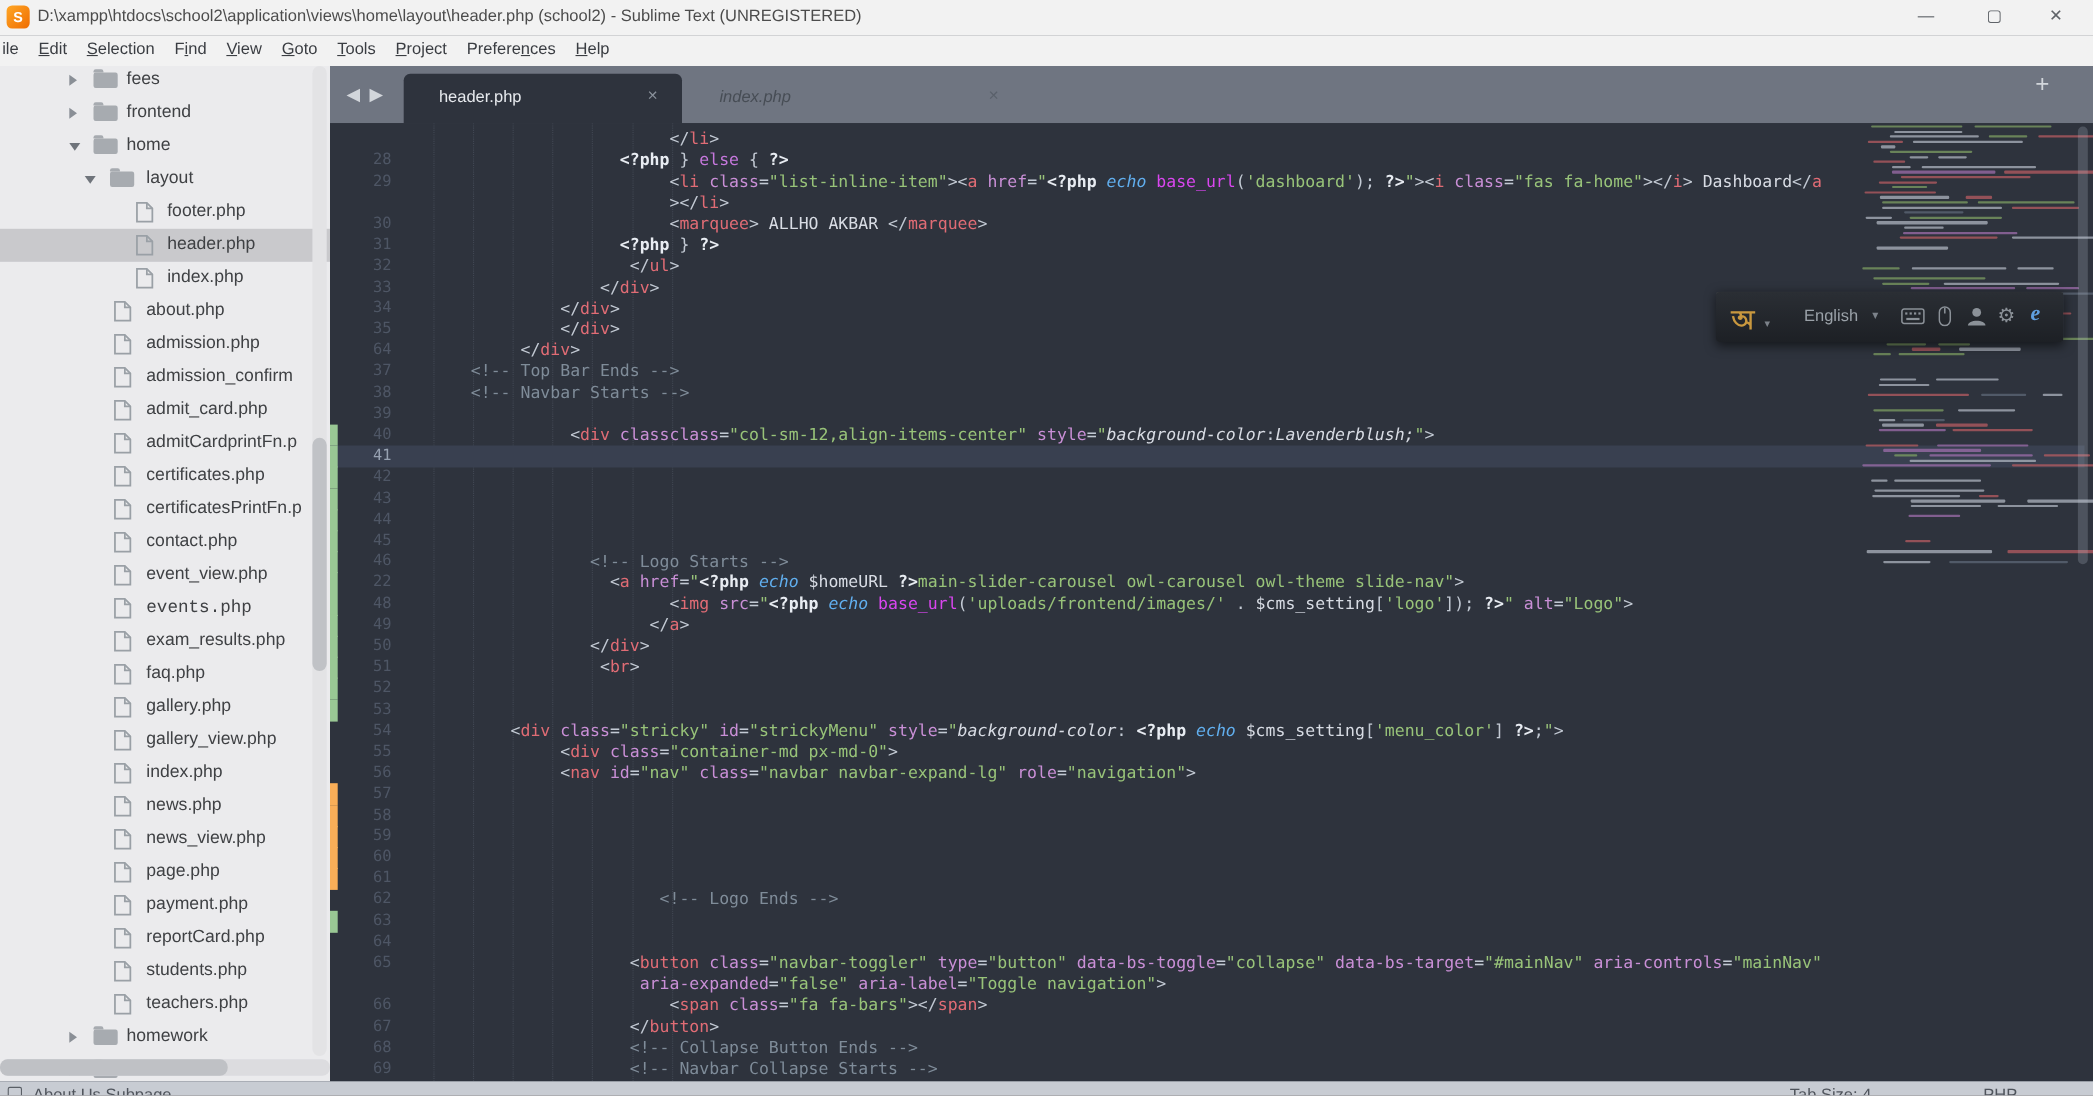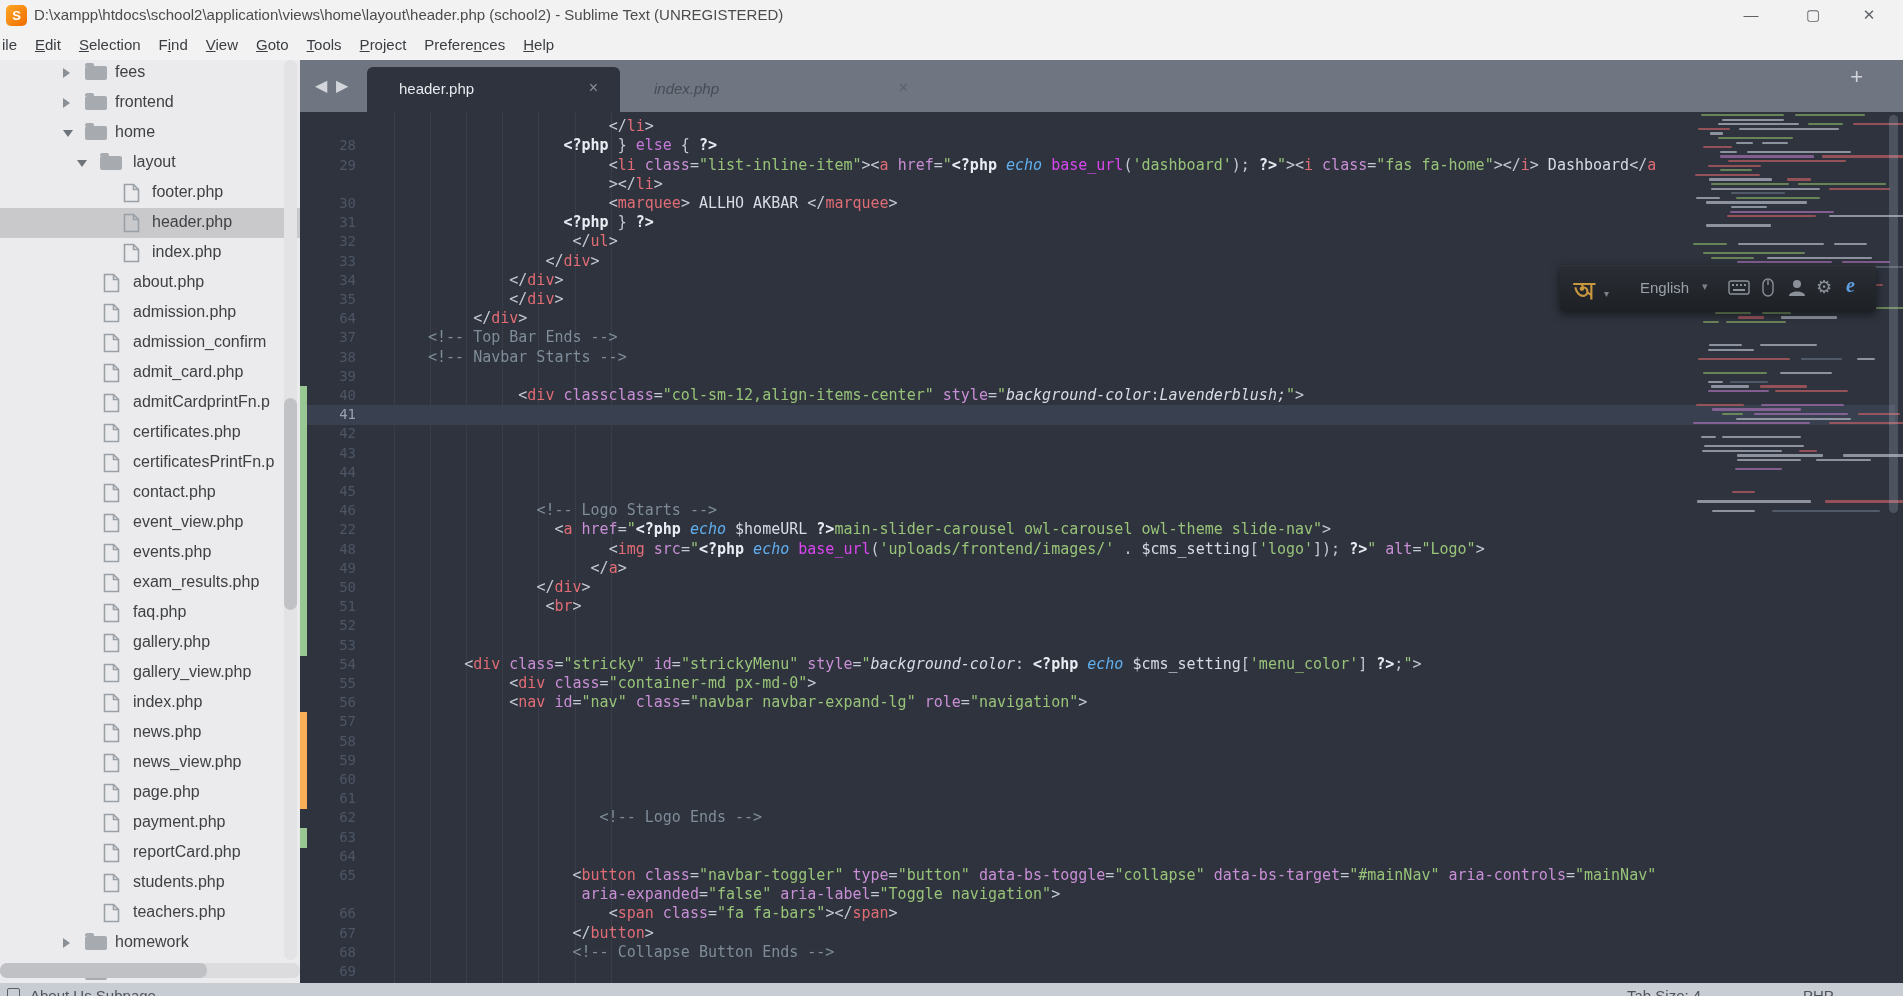--- a/index.html
+++ b/index.html
@@ -199,21 +199,21 @@
               <path d="M1.5 1.5 h9 l5 5 v12 h-14 Z" fill="none" stroke="#9aa0a6" stroke-width="1.6"></path>
               <path d="M10.5 1.5 v5 h5" fill="none" stroke="#9aa0a6" stroke-width="1.6"></path>
             </svg></div>
           <div class="slabel" style="left: 133px;">event_view.php</div>
         </div>
         <div class="srow" style="top: 478px;">
           <div class="fileico" style="left: 103px;"><svg width="17" height="20" viewBox="0 0 17 20">
               <path d="M1.5 1.5 h9 l5 5 v12 h-14 Z" fill="none" stroke="#9aa0a6" stroke-width="1.6"></path>
               <path d="M10.5 1.5 v5 h5" fill="none" stroke="#9aa0a6" stroke-width="1.6"></path>
             </svg></div>
-          <div class="slabel" style="left: 133px;">events.php</div>
+          <div class="slabel" style="left: 133px; font-family: Liberation Mono, monospace;">events.php</div>
         </div>
         <div class="srow" style="top: 508px;">
           <div class="fileico" style="left: 103px;"><svg width="17" height="20" viewBox="0 0 17 20">
               <path d="M1.5 1.5 h9 l5 5 v12 h-14 Z" fill="none" stroke="#9aa0a6" stroke-width="1.6"></path>
               <path d="M10.5 1.5 v5 h5" fill="none" stroke="#9aa0a6" stroke-width="1.6"></path>
             </svg></div>
           <div class="slabel" style="left: 133px;">exam_results.php</div>
         </div>
         <div class="srow" style="top: 538px;">
           <div class="fileico" style="left: 103px;"><svg width="17" height="20" viewBox="0 0 17 20">
@@ -524,20 +524,21 @@
         <div class="crow" style="top: 811.6px;">
           <div class="lnum">67</div>
           <div class="ltext">                <span class="c-p">&lt;/</span><span class="c-t">button</span><span class="c-p">&gt;</span></div>
         </div>
         <div class="crow" style="top: 830.8px;">
           <div class="lnum">68</div>
           <div class="ltext">                <span class="c-c">&lt;!-- Collapse Button Ends --&gt;</span></div>
         </div>
         <div class="crow" style="top: 850px;">
           <div class="lnum">69</div>
+          <div class="ltext">                <span class="c-c">&lt;!-- Navbar Collapse Starts --&gt;</span></div>
         </div>
       </div>
     <div id="minimap">
         <div class="mbar" style="top: 0px; left: 12.7395px; width: 82.8124px; background: rgb(125, 159, 99); opacity: 0.75;"></div>
         <div class="mbar" style="top: 0px; left: 106.887px; width: 69.9219px; background: rgb(125, 159, 99); opacity: 0.75;"></div>
         <div class="mbar" style="top: 4.6px; left: 34.385px; width: 62.0642px; background: rgb(174, 180, 191); opacity: 0.75;"></div>
         <div class="mbar" style="top: 9.2px; left: 30px; width: 81.4079px; background: rgb(174, 180, 191); opacity: 0.75;"></div>
         <div class="mbar" style="top: 9.2px; left: 120.196px; width: 34.9764px; background: rgb(125, 159, 99); opacity: 0.75;"></div>
         <div class="mbar" style="top: 9.2px; left: 165.239px; width: 57.301px; background: rgb(183, 92, 98); opacity: 0.75;"></div>
         <div class="mbar" style="top: 13.8px; left: 9.63221px; width: 32.0627px; background: rgb(183, 92, 98); opacity: 0.75;"></div>

